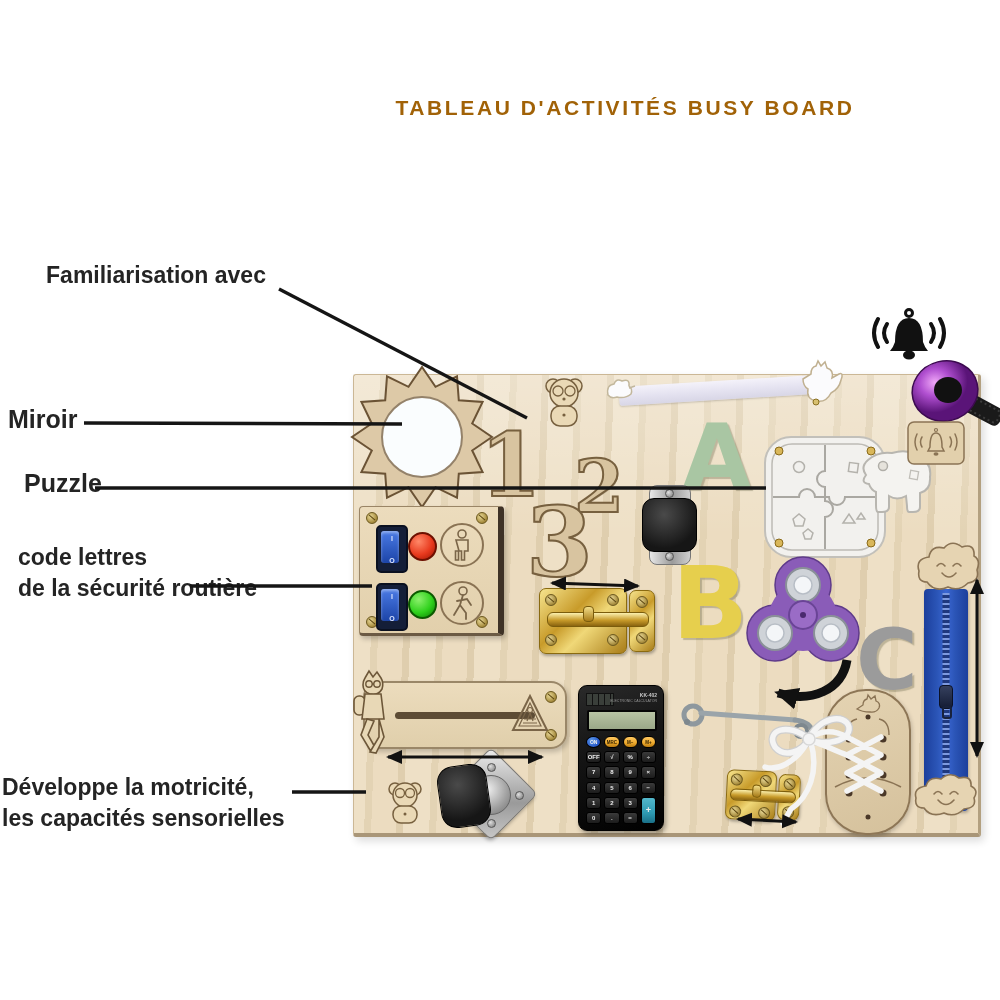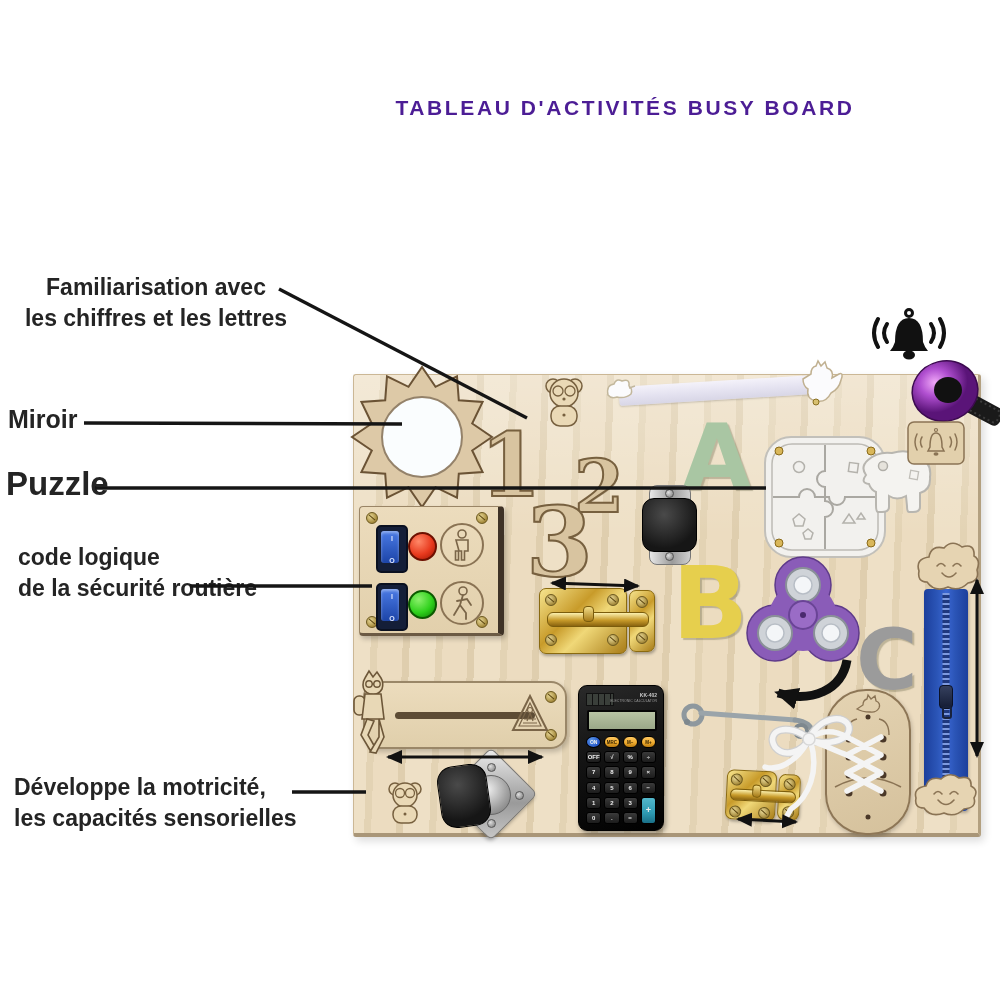--- a/index.html
+++ b/index.html
@@ -1,28 +1,28 @@
 <!DOCTYPE html>
 <html style="--wood: #e8dac0; --wood-line: #8a7354; --number-wood: #d8c4a0; --letter-a: #a9c6a3; --letter-b: #e6cf4d; --letter-c: #9b9b9b; --spinner: #8a5cb8; --zipper: #2b55b7; --bell: #b04fd0; --red-light: #e83a1e; --green-light: #2fd11c; --switch-blue: #2456c8; --brass: #d4a832; --calc-body: #151515; --calc-orange: #eda92c; --calc-teal: #2e9ab2; --lcd: #9aa888; --text: #1d1d1d; --line: #151515;"><head>
 <meta charset="utf-8">
 <style>
   html,body{margin:0;padding:0;background:#fff;}
   .page{position:relative;width:1000px;height:1000px;background:#fff;overflow:hidden;
         font-family:"Liberation Sans",sans-serif;color:var(--text,#1d1d1d);}
   
   .title{position:absolute;left:375px;top:96px;width:500px;text-align:center;
-         font-size:21px;font-weight:700;letter-spacing:2.6px;color:#4c1d95;}
+         font-size:21px;font-weight:700;letter-spacing:2.6px;color:#a16207;}
   .age{position:absolute;left:158px;top:150px;font-size:27px;font-weight:700;}
   .ann{position:absolute;font-size:23px;font-weight:700;line-height:31px;color:#242424;}
   .ann .ln{display:block;}
-  .ann-fam{left:10px;top:272px;width:292px;text-align:center;}
+  .ann-fam{left:10px;top:260px;width:292px;text-align:center;}
   .ann-mirror{left:8px;top:404px;font-size:25px;}
-  .ann-puzzle{left:6px;top:468px;font-size:33px;}
+  .ann-puzzle{left:24px;top:468px;font-size:25px;}
   .ann-traffic{left:18px;top:542px;}
-  .ann-motor{left:14px;top:772px;}
+  .ann-motor{left:2px;top:772px;}
   
   .board{position:absolute;left:353px;top:374px;width:624px;height:458px;z-index:1;
     background-color:var(--wood,#e8dac0);
     background-image:linear-gradient(180deg,rgba(255,255,255,.30),rgba(255,255,255,0) 35%),
       repeating-linear-gradient(92deg,#eee0c6 0 26px,#e3d3b4 26px 33px,#ecdcc0 33px 58px,#dfceae 58px 65px);
     border:1px solid #cbb795;border-right:3px solid #b3a080;border-bottom:4px solid #a99678;
     border-radius:3px;box-shadow:3px 4px 9px rgba(0,0,0,.14);}
   .abs{position:absolute;}
   
   .wood-num{position:absolute;font-family:"DejaVu Serif",serif;font-weight:700;line-height:1;
@@ -97,30 +97,29 @@
 </style>
 </head>
 <body>
 
 <div class="page">
 
   <div class="title">TABLEAU D'ACTIVITÉS BUSY BOARD</div>
 
   <div class="ann ann-fam">
     <span class="ln">Familiarisation avec</span>
-    <span class="ln">les chiffres et les lettres</span>
   </div>
   <div class="ann ann-mirror">
     <span class="ln">Miroir</span>
   </div>
   <div class="ann ann-puzzle">
     <span class="ln">Puzzle</span>
   </div>
   <div class="ann ann-traffic">
-    <span class="ln">code logique</span>
+    <span class="ln">code lettres</span>
     <span class="ln">de la sécurité routière</span>
   </div>
   <div class="ann ann-motor">
     <span class="ln">Développe la motricité,</span>
     <span class="ln">les capacités sensorielles</span>
   </div>
 
   <svg class="abs" style="left:870px;top:304px;" width="78" height="60" viewBox="0 0 78 60">
     <circle cx="39" cy="9" r="3.5" fill="none" stroke="#111" stroke-width="3"></circle>
     <path d="M25,38 Q25,14 39,14 Q53,14 53,38 Q55,44 58,47 L20,47 Q23,44 25,38 Z" fill="#111"></path>

